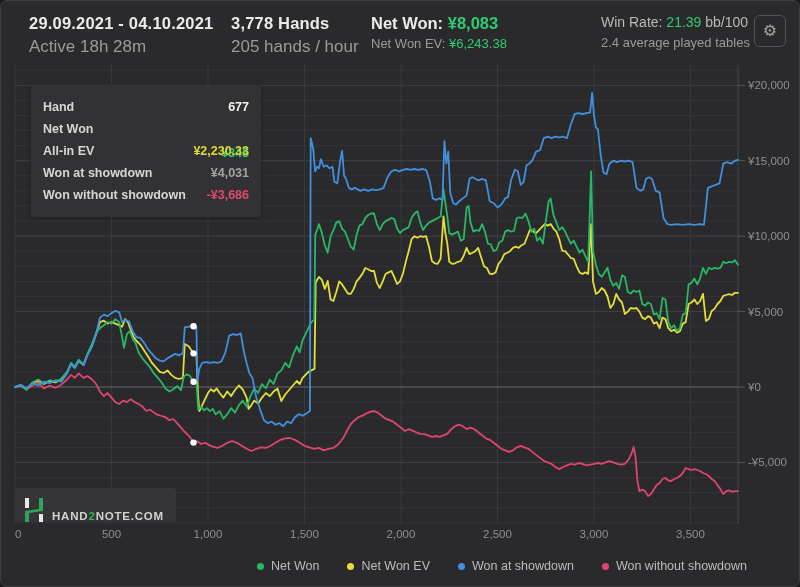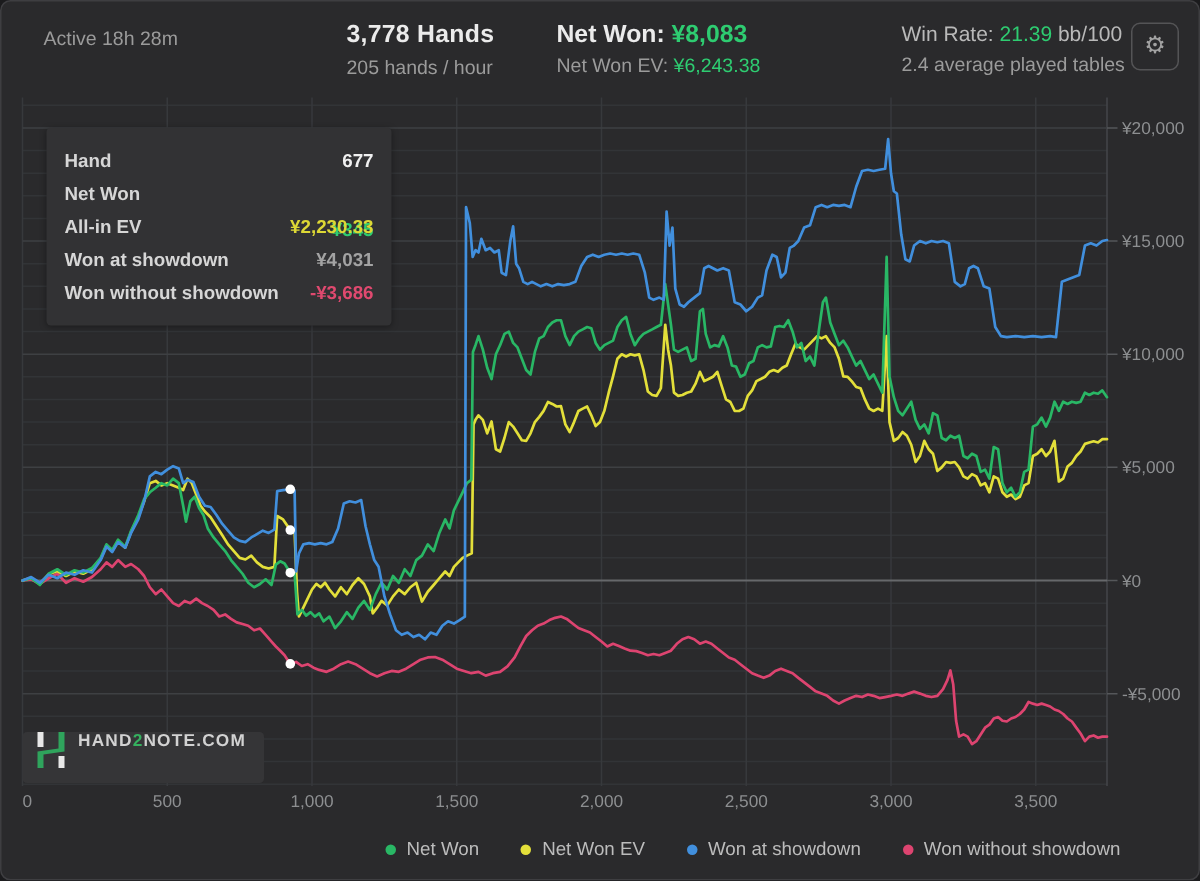--- a/index.html
+++ b/index.html
@@ -2,21 +2,21 @@
 <html><head>
 <meta charset="utf-8">
 <style>
   html,body{margin:0;padding:0;background:#1b1b1d;font-family:"Liberation Sans",sans-serif;}
   .panel{position:relative;width:800px;height:587px;background:#2a2a2c;border:1px solid #3e3e41;
          border-radius:7px;overflow:hidden;box-sizing:border-box;}
   
   .hdr{position:absolute;top:13px;}
   .hdr-dates{left:28px;} .hdr-hands{left:230px;} .hdr-net{left:370px;} .hdr-rate{left:600px;}
   .h-title{font-size:16.5px;font-weight:bold;color:#ebebeb;letter-spacing:.2px;white-space:nowrap;}
-  .h-sub{font-size:13px;color:#9b9b9b;margin-top:4px;white-space:nowrap;}
+  .h-sub{font-size:17px;color:#9b9b9b;margin-top:4px;white-space:nowrap;}
   .green{color:#2ecc71;}
   .h-net-l1{font-size:16.5px;font-weight:bold;color:#ebebeb;white-space:nowrap;}
   .h-net-l2{font-size:13px;color:#9b9b9b;margin-top:3px;white-space:nowrap;}
   .h-rate-l1{font-size:14px;color:#b9b9b9;white-space:nowrap;}
   .h-rate-l2{font-size:13px;color:#9b9b9b;margin-top:5px;white-space:nowrap;}
   .gear-btn{position:absolute;top:14px;right:13px;width:30px;height:30px;border:1px solid #545456;
             border-radius:6px;display:flex;align-items:center;justify-content:center;cursor:pointer;}
   .gear-btn span{color:#a2a2a2;font-size:16px;line-height:1;}
   
   #chart-svg{position:absolute;left:0;top:0;font-family:"Liberation Sans",sans-serif;}
@@ -25,21 +25,21 @@
            padding:11px 12px;box-shadow:0 1px 4px rgba(0,0,0,.35);}
   .tt-row{display:flex;justify-content:space-between;align-items:center;height:22px;}
   .tt-label{font-size:12.5px;color:#d6d6d6;font-weight:bold;}
   .tt-val{font-size:12.5px;font-weight:bold;color:#f0f0f0;}
   
   .legend{position:absolute;right:52px;bottom:13px;display:flex;gap:28px;align-items:center;}
   .legend-item{display:flex;align-items:center;gap:7px;cursor:pointer;}
   .legend-dot{width:7px;height:7px;border-radius:50%;}
   .legend-label{font-size:12.5px;color:#bcbcbc;white-space:nowrap;}
   
-  .logo{position:absolute;left:14px;top:487px;height:34px;display:flex;align-items:flex-start;gap:8px;
+  .logo{position:absolute;left:14px;top:487px;height:34px;display:flex;align-items:flex-end;gap:8px;
         background:#353537;border-radius:3px;padding:0 12px 0 9px;}
   .logo-text{font-size:11.5px;font-weight:bold;letter-spacing:.8px;color:#d2d2d2;white-space:nowrap;}
   .logo-text .num{color:#35b15f;}
 </style>
 </head>
 <body>
 
 <div class="panel">
 
   <svg id="chart-svg" width="800" height="587">
@@ -111,20 +111,21 @@
       <polyline points="14.0,386.0 19.8,384.2 25.6,388.3 31.4,381.8 37.2,379.7 43.0,383.0 48.7,380.0 54.5,381.5 60.3,378.5 66.1,371.7 70.0,362.6 73.8,366.4 77.7,359.6 82.5,364.1 86.4,353.6 91.2,343.8 95.1,333.2 98.9,321.1 102.8,319.6 106.6,322.6 110.5,321.1 114.4,322.6 118.2,324.2 121.1,325.7 124.0,318.1 126.9,321.1 129.8,328.7 132.7,336.2 135.6,340.0 139.4,343.8 143.3,349.8 147.2,355.8 151.0,361.9 154.9,366.4 158.8,370.9 162.6,372.0 166.5,369.4 170.3,373.9 174.2,376.9 178.1,378.0 181.9,376.9 183.8,343.0 187.7,345.3 192.5,352.4 195.4,352.8 197.0,393.5 198.3,410.0 201.2,404.1 204.1,398.1 207.0,392.0 209.9,388.3 212.8,390.5 215.7,387.5 218.6,392.0 222.4,396.6 226.3,390.5 230.2,395.1 234.0,389.0 237.9,384.5 241.7,388.3 245.6,396.6 247.5,407.9 250.4,404.1 253.3,399.6 257.2,402.6 261.0,396.6 264.9,392.0 268.8,395.1 272.6,390.5 276.5,387.5 280.3,400.0 284.2,393.5 288.1,389.0 291.9,384.5 295.8,380.0 298.7,383.0 301.6,376.9 304.5,373.9 307.4,370.9 310.3,369.4 313.5,367.9 314.7,281.9 316.0,278.9 318.0,275.9 320.9,278.9 323.8,287.9 326.7,280.0 329.6,298.5 332.4,300.0 335.3,291.0 338.2,280.4 341.1,283.4 344.0,287.9 346.9,292.5 349.8,292.9 352.7,287.9 355.6,280.4 358.5,276.9 361.4,272.9 364.3,267.0 367.2,268.3 370.1,270.0 373.0,269.8 375.9,281.9 378.8,287.0 381.7,280.4 384.6,273.0 387.5,271.4 390.4,270.0 393.2,275.9 396.1,283.0 399.0,280.4 401.9,272.9 404.8,260.8 407.7,249.9 410.6,238.2 413.5,235.2 416.4,236.7 419.3,235.2 422.2,235.9 425.1,235.2 428.0,245.7 430.9,260.0 433.8,262.3 436.7,262.9 439.6,257.8 442.5,215.5 444.4,232.1 446.3,242.7 448.3,260.8 451.1,262.9 454.0,262.3 456.9,260.8 459.8,260.0 462.7,254.8 465.6,246.9 468.5,253.1 471.4,251.7 474.3,250.2 477.2,246.9 480.1,256.3 483.0,265.3 485.9,267.0 488.8,272.9 491.7,273.0 494.6,271.4 497.5,262.9 500.4,259.3 503.3,253.1 506.2,251.7 509.0,250.2 511.9,246.9 514.8,245.7 517.7,246.9 520.6,244.2 523.5,242.7 526.4,235.2 529.3,228.1 532.2,230.6 535.1,232.1 538.0,229.1 540.9,226.1 543.8,223.1 546.7,224.6 549.6,223.1 552.5,227.6 555.4,230.6 558.3,238.2 561.2,249.9 564.1,250.2 566.9,253.3 569.8,257.0 572.7,257.8 575.6,265.3 578.5,271.4 581.4,273.0 584.3,271.4 587.2,272.9 590.1,223.1 592.0,280.4 594.9,292.9 597.8,291.0 600.7,287.0 603.6,289.5 606.5,295.5 609.4,307.0 612.3,303.0 615.2,292.9 618.1,298.5 621.0,301.5 623.9,313.0 626.8,310.6 629.7,307.0 632.6,307.6 635.5,307.0 638.4,310.6 641.3,316.6 644.1,318.1 647.0,315.1 649.9,316.6 652.8,322.6 655.7,321.1 658.6,327.2 661.5,316.6 664.4,318.1 667.3,327.2 670.2,330.2 673.1,328.7 676.0,331.7 678.9,330.2 681.8,322.6 684.7,321.1 687.6,303.0 690.5,301.5 693.4,298.5 696.3,303.0 699.1,300.0 702.0,292.9 704.9,320.0 707.8,318.1 710.7,310.0 713.6,307.6 716.5,303.0 719.4,300.0 722.3,294.9 725.2,294.0 728.1,293.2 731.0,294.0 733.9,291.8 737.0,291.8" fill="none" stroke="#e3df3a" stroke-width="1.8" stroke-linejoin="round" stroke-linecap="round"></polyline>
       <polyline points="14.0,386.0 19.8,384.5 25.6,389.0 31.4,381.5 37.2,378.5 43.0,382.2 48.7,379.2 54.5,380.7 60.3,377.7 66.1,370.9 70.0,361.9 73.8,365.6 77.7,358.8 82.5,363.4 86.4,352.8 91.2,342.3 95.1,331.7 98.9,327.2 102.8,324.2 106.6,321.1 110.5,322.6 114.4,318.1 118.2,321.1 121.1,336.2 123.0,346.8 125.9,333.2 128.8,330.2 131.7,337.7 134.6,342.3 137.5,351.3 141.4,357.3 145.2,361.9 149.1,366.4 153.0,372.4 156.8,376.9 160.7,381.5 164.5,387.5 168.4,390.5 172.3,388.3 176.1,385.2 180.0,389.0 182.9,375.4 185.8,373.2 188.7,374.7 192.5,380.8 195.4,381.5 197.3,408.6 200.2,405.6 203.1,409.4 206.0,407.1 208.9,410.1 211.8,407.9 214.7,413.2 218.6,410.1 222.4,417.7 226.3,413.2 230.2,407.1 234.0,411.6 237.9,404.1 241.7,399.6 245.6,405.6 249.5,395.1 253.3,387.5 257.2,392.0 261.0,383.0 264.9,387.5 268.8,378.5 272.6,383.0 276.5,372.4 280.3,369.4 284.2,361.9 288.1,366.4 291.9,354.3 295.8,345.3 298.7,351.3 301.6,339.2 304.5,333.2 307.4,327.2 310.3,321.1 313.2,318.9 314.3,233.6 316.0,229.1 318.0,223.1 320.9,232.1 323.8,244.2 326.7,251.7 329.6,235.2 332.4,229.1 335.3,221.6 338.2,220.1 341.1,227.6 344.0,230.6 346.9,238.2 349.8,245.7 352.7,248.7 355.6,233.6 358.5,224.6 361.4,223.1 364.3,217.0 367.2,214.0 370.1,212.5 373.0,212.5 375.9,223.1 378.8,229.1 381.7,223.1 384.6,220.1 387.5,218.6 390.4,217.0 393.2,217.8 396.1,227.6 399.0,232.1 401.9,229.1 404.8,227.6 407.7,226.1 410.6,217.0 413.5,212.5 416.4,210.3 419.3,221.6 422.2,229.1 425.1,224.6 428.0,221.6 430.9,220.1 433.8,218.6 436.7,217.0 439.6,215.5 442.5,188.4 444.4,202.0 446.3,215.5 448.3,232.1 451.1,233.6 454.0,232.1 456.9,230.6 459.8,239.7 462.7,238.2 465.6,206.5 467.6,205.0 469.5,221.6 472.4,230.6 475.3,229.1 478.2,229.9 481.1,223.1 484.0,230.6 486.9,242.7 489.7,243.4 492.6,250.2 495.5,248.7 498.4,241.2 501.3,239.7 504.2,230.6 507.1,229.1 510.0,230.6 512.9,229.9 515.8,217.0 518.7,216.3 521.6,217.0 524.5,212.5 527.4,220.1 530.3,230.6 533.2,227.6 536.1,239.7 539.0,236.7 541.9,242.7 544.8,220.1 547.6,200.5 549.6,197.4 552.5,214.0 555.4,221.6 558.3,229.1 561.2,226.1 564.1,230.6 566.9,236.7 569.8,242.7 572.7,239.7 575.6,245.7 578.5,251.7 581.4,248.7 584.3,254.8 587.2,260.8 590.1,170.3 592.0,250.2 594.9,263.8 597.8,272.9 600.7,275.9 603.6,271.4 606.5,266.8 609.4,278.9 612.3,284.9 615.2,281.9 618.1,287.9 621.0,274.4 623.9,275.9 626.8,291.0 629.7,292.5 632.6,289.5 635.5,291.0 638.4,289.5 641.3,303.0 644.1,304.5 647.0,301.5 649.9,303.0 652.8,313.6 655.7,312.1 658.6,318.1 661.5,297.0 664.4,298.5 667.3,321.1 670.2,327.2 673.1,324.2 676.0,330.2 678.9,327.2 681.8,313.6 684.7,312.1 687.6,283.4 690.5,281.9 693.4,277.4 696.3,283.4 699.1,277.4 702.0,266.8 704.9,272.9 707.8,266.8 710.7,268.3 713.6,266.8 716.5,267.6 719.4,266.8 722.3,260.8 725.2,262.3 728.1,260.8 731.0,261.5 733.9,259.3 737.0,263.8" fill="none" stroke="#29b765" stroke-width="1.8" stroke-linejoin="round" stroke-linecap="round"></polyline>
       <polyline points="14.0,386.0 19.8,383.7 25.6,387.5 31.4,382.2 37.2,384.5 43.0,380.7 48.7,382.2 54.5,379.2 60.3,380.7 66.1,372.4 70.0,363.4 73.8,367.1 77.7,360.4 82.5,364.1 86.4,354.3 91.2,345.3 95.1,333.2 98.9,316.6 102.8,313.6 106.6,315.1 110.5,312.1 114.4,309.8 118.2,311.3 121.1,321.1 124.0,318.9 127.9,320.4 131.7,330.2 135.6,336.2 139.4,337.0 143.3,342.3 147.2,348.3 151.0,352.8 154.9,357.3 158.8,359.6 162.6,360.4 166.5,357.3 170.3,355.1 174.2,352.8 178.1,354.3 181.9,352.1 183.8,326.4 187.7,325.7 192.5,325.2 195.4,326.0 196.4,380.0 198.3,367.9 201.2,361.9 205.1,361.1 208.9,361.9 212.8,361.1 216.7,361.9 220.5,360.4 224.4,351.3 228.2,334.7 232.1,333.2 236.0,334.0 239.8,332.4 242.7,349.8 245.6,361.9 248.5,372.4 251.4,376.9 255.3,396.6 259.1,408.6 263.0,419.2 266.8,422.2 270.7,420.7 274.6,423.7 278.4,422.2 282.3,425.2 286.1,420.7 290.0,422.2 293.9,416.2 297.7,413.2 301.6,414.7 305.4,412.4 308.9,410.1 309.7,137.1 312.2,147.7 314.1,170.3 316.0,165.8 318.0,167.3 319.9,158.2 322.8,165.8 325.7,164.3 328.6,167.3 331.5,165.8 333.4,180.8 336.3,182.4 339.2,159.7 341.1,149.9 343.1,174.8 345.0,177.8 347.9,186.9 350.8,188.4 353.7,186.9 356.6,188.4 359.5,189.9 363.3,188.4 367.2,189.9 371.1,188.4 374.9,189.1 378.8,188.4 382.6,186.9 386.5,176.3 390.4,170.3 394.2,168.8 398.1,170.3 401.9,168.8 405.8,168.0 409.7,168.8 413.5,168.0 417.4,168.8 421.2,168.0 425.1,168.8 428.9,180.8 431.8,197.4 434.7,198.9 438.6,197.4 441.5,198.9 443.4,140.1 445.4,162.7 447.3,150.7 449.2,191.4 452.1,202.0 455.0,203.5 457.9,200.5 461.8,197.4 465.6,194.4 468.5,177.8 471.4,176.3 474.3,177.8 477.2,179.3 481.1,177.8 484.9,179.3 488.8,200.5 492.6,202.0 496.5,206.5 500.4,203.5 504.2,197.4 507.1,195.9 510.0,179.3 513.9,168.8 516.8,170.3 519.7,183.9 522.6,180.8 525.5,164.3 528.3,162.7 531.2,159.7 535.1,150.7 539.0,149.2 542.8,137.1 546.7,135.6 550.5,137.1 554.4,135.6 558.3,136.3 562.1,135.6 566.0,137.1 569.8,123.5 573.7,113.0 577.6,112.2 581.4,113.0 585.3,112.2 589.1,111.5 591.1,91.8 593.0,114.5 594.9,126.5 596.9,128.0 599.8,155.2 602.6,171.8 605.5,173.3 608.4,162.7 612.3,159.7 616.2,161.2 620.0,159.7 623.9,160.5 627.7,159.7 631.6,161.2 635.5,186.9 639.3,189.9 642.2,188.4 645.1,177.8 648.0,176.3 650.9,177.8 654.8,189.9 658.6,191.4 662.5,217.0 666.3,223.1 670.2,223.8 676.0,223.1 681.8,223.8 687.6,223.1 693.4,223.8 699.1,223.1 703.0,223.8 706.9,186.9 710.7,185.4 714.6,183.9 718.5,182.4 722.3,162.7 726.2,161.2 730.0,162.7 733.9,159.7 737.0,159.0" fill="none" stroke="#418fdd" stroke-width="1.8" stroke-linejoin="round" stroke-linecap="round"></polyline>
       <circle cx="192.525" cy="380.795675" r="3.2" fill="#ffffff"></circle>
       <circle cx="192.525" cy="352.35547195" r="3.2" fill="#ffffff"></circle>
       <circle cx="192.525" cy="325.192365" r="3.2" fill="#ffffff"></circle>
       <circle cx="192.525" cy="441.60331" r="3.2" fill="#ffffff"></circle>
     </svg>
 
   <div class="hdr hdr-dates">
+    <div class="h-title">29.09.2021 - 04.10.2021</div>
     <div class="h-sub">Active 18h 28m</div>
   </div>
 
   <div class="hdr hdr-hands">
     <div class="h-title">3,778 Hands</div>
     <div class="h-sub">205 hands / hour</div>
   </div>
 
   <div class="hdr hdr-net">
     <div class="h-net-l1"><span>Net Won:</span> <span class="green">¥8,083</span></div>

